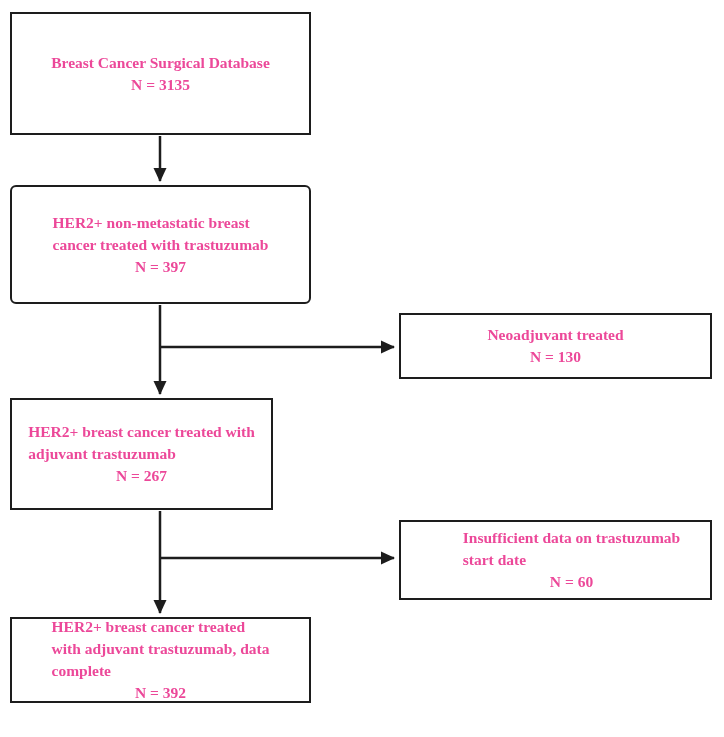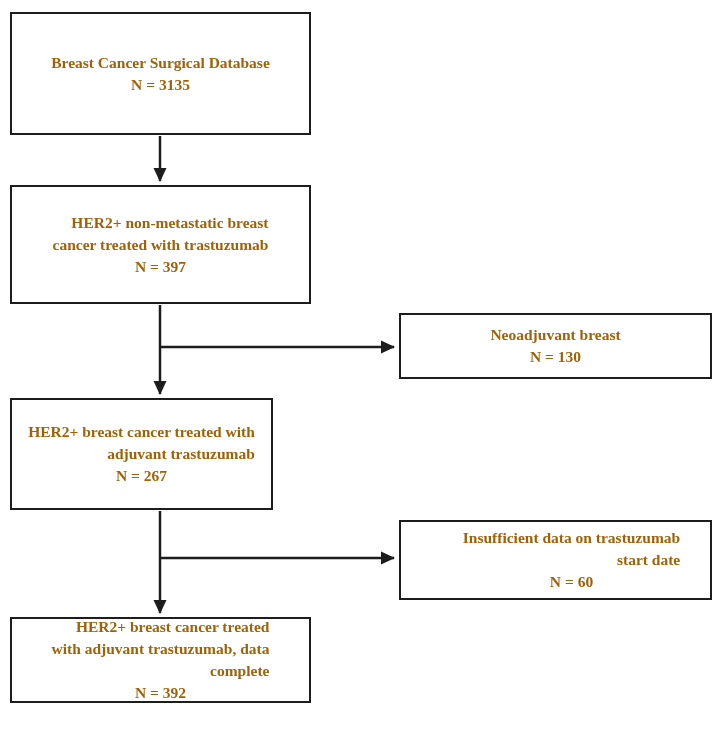--- a/index.html
+++ b/index.html
@@ -17,40 +17,40 @@
   }
   .node {
     position: absolute;
     box-sizing: border-box;
     border: 2px solid #1d1d1d;
     background: #ffffff;
     display: flex;
     flex-direction: column;
     justify-content: center;
     align-items: center;
-    text-align: right;
+    text-align: left;
     font-weight: 700;
     font-size: 15.5px;
     line-height: 1.42;
-    color: #a16207;
+    color: #ec4899;
     padding: 4px 8px;
   }
   .node .txt,
   .node .n {
     white-space: pre-line;
   }
   svg.arrows {
     position: absolute;
     left: 0;
     top: 0;
     pointer-events: none;
   }
   
   .node-database      { left: 10px;  top: 12px;  width: 301px; height: 123px; }
-  .node-her2          { left: 10px;  top: 185px; width: 301px; height: 119px; }
+  .node-her2          { left: 10px;  top: 185px; width: 301px; height: 119px; border-radius: 6px; }
   .node-neoadjuvant   { left: 399px; top: 313px; width: 313px; height: 66px;  }
   .node-adjuvant      { left: 10px;  top: 398px; width: 263px; height: 112px; }
   .node-insufficient  { left: 399px; top: 520px; width: 313px; height: 80px; padding-left: 40px;  }
   .node-complete      { left: 10px;  top: 617px; width: 301px; height: 86px; }
 </style>
 </head>
 <body>
 
 <div class="canvas">
 
@@ -72,21 +72,21 @@
     <div class="n">N = 3135</div>
   </div>
 
   <div class="node node-her2">
     <div class="txt">HER2+ non-metastatic breast
 cancer treated with trastuzumab</div>
     <div class="n">N = 397</div>
   </div>
 
   <div class="node node-neoadjuvant">
-    <div class="txt">Neoadjuvant breast</div>
+    <div class="txt">Neoadjuvant treated</div>
     <div class="n">N = 130</div>
   </div>
 
   <div class="node node-adjuvant">
     <div class="txt">HER2+ breast cancer treated with
 adjuvant trastuzumab</div>
     <div class="n">N = 267</div>
   </div>
 
   <div class="node node-insufficient">

